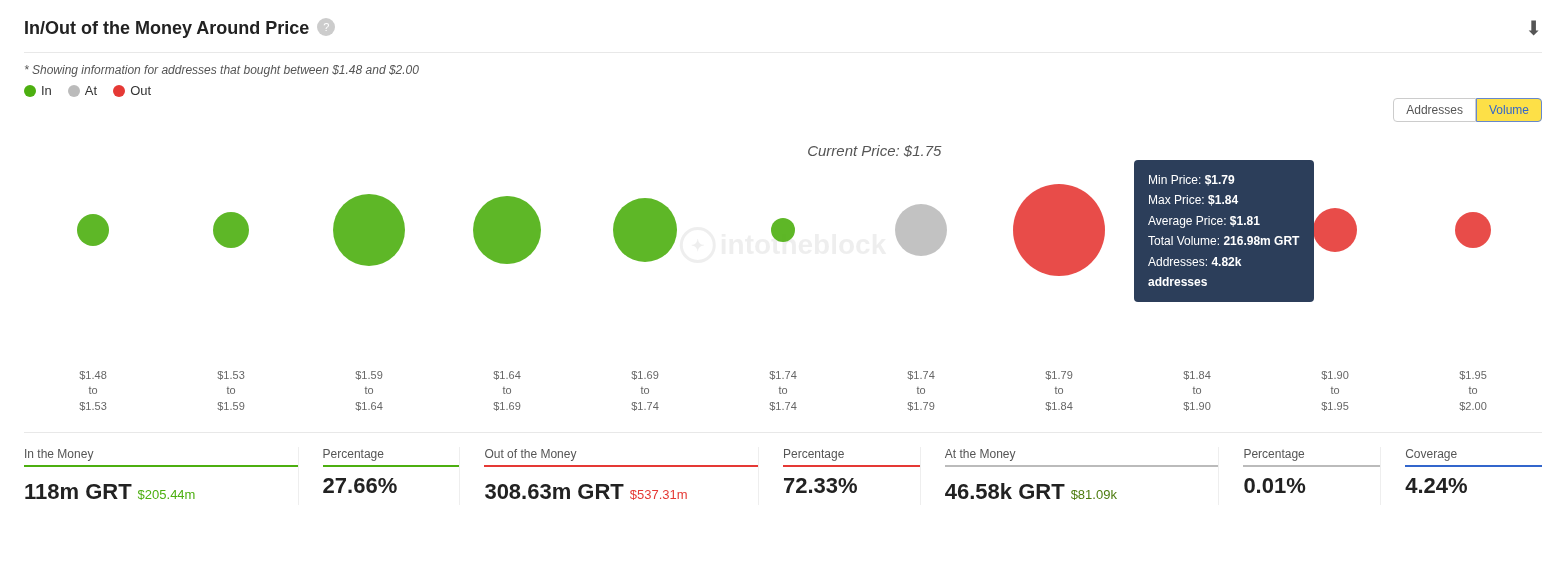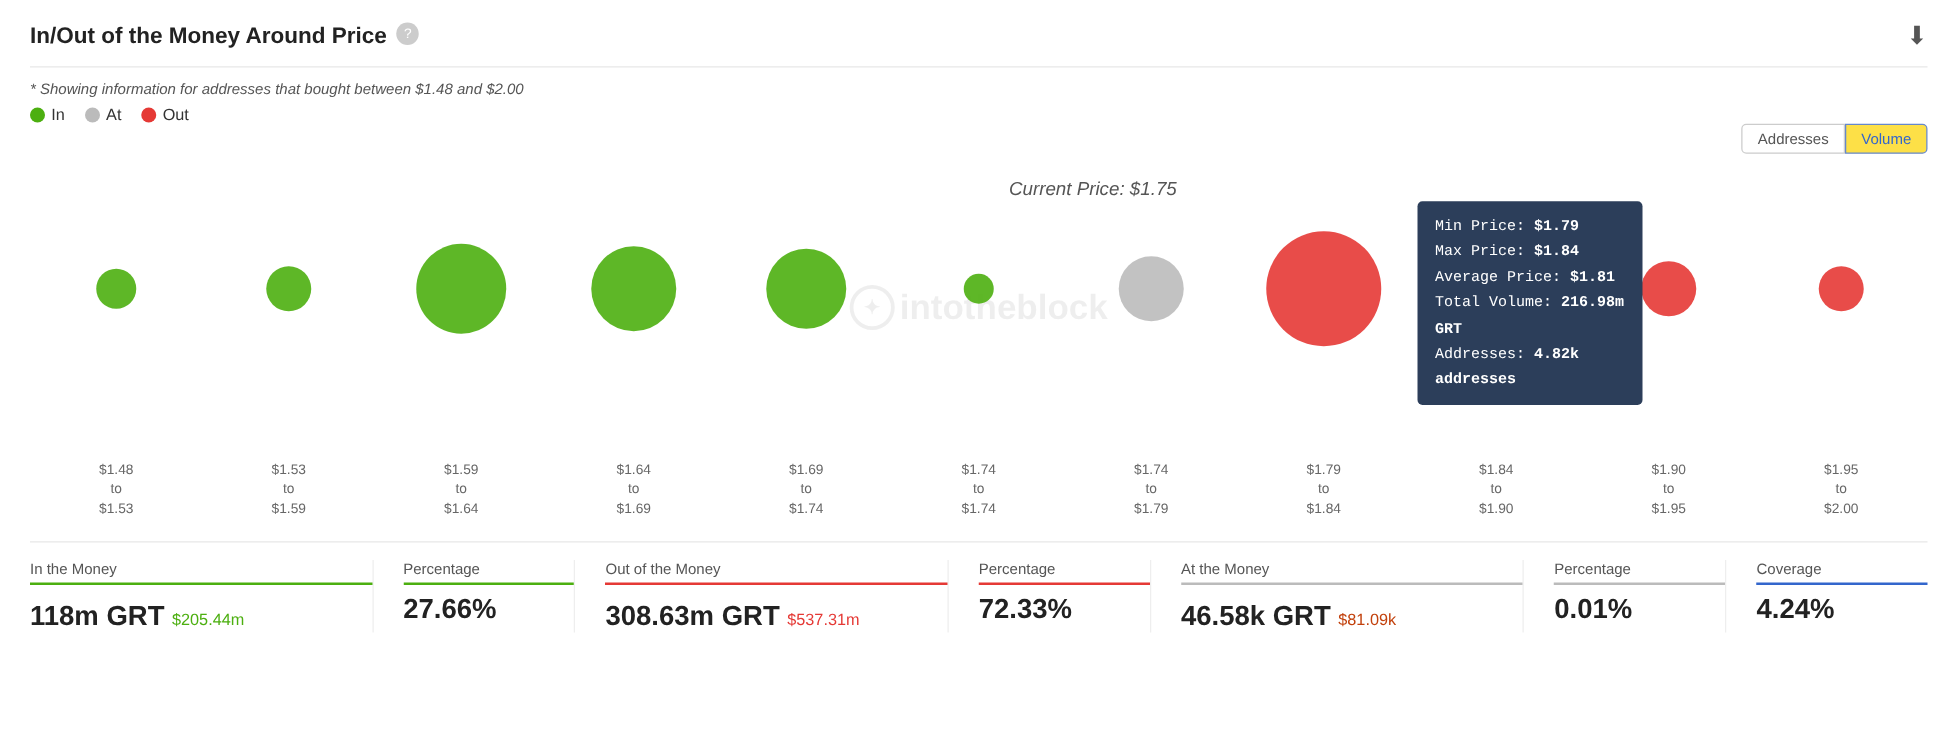--- a/index.html
+++ b/index.html
@@ -17,21 +17,21 @@
     .chart-controls { display: flex; justify-content: flex-end; gap: 0; margin-bottom: 8px; }
     .ctrl-btn { padding: 4px 12px; border: 1px solid #ccc; font-size: 12px; cursor: pointer; background: #fff; color: #555; }
     .ctrl-btn.active { background: #fde047; border-color: #6688cc; color: #3366cc; }
     .ctrl-btn:first-child { border-radius: 4px 0 0 4px; }
     .ctrl-btn:last-child { border-radius: 0 4px 4px 0; }
     .chart-area { position: relative; height: 230px; margin-bottom: 8px; overflow: visible; }
     .watermark { position: absolute; top: 50%; left: 50%; transform: translate(-50%,-50%); opacity: 0.08; font-size: 28px; font-weight: 700; color: #333; pointer-events: none; white-space: nowrap; display: flex; align-items: center; gap: 4px; }
     .watermark-logo { width: 36px; height: 36px; border: 3px solid #333; border-radius: 50%; display: flex; align-items: center; justify-content: center; font-size: 16px; }
     .current-price-label { position: absolute; top: 12px; font-style: italic; font-size: 15px; color: #555; white-space: nowrap; }
     .dashed-line { position: absolute; top: 20px; bottom: 0; border-left: 2px dashed #999; }
-    .bubbles-row { position: absolute; top: 20px; left: 0; right: 0; height: 160px; display: flex; align-items: center; font-family: Liberation Mono, monospace; }
+    .bubbles-row { position: absolute; top: 20px; left: 0; right: 0; height: 160px; display: flex; align-items: center; }
     .bubble-col { flex: 1; display: flex; align-items: center; justify-content: center; height: 100%; position: relative; }
     .bubble { border-radius: 50%; opacity: 0.9; }
     .bubble.green { background: #4caf10; }
     .bubble.gray { background: #bbb; }
     .bubble.red { background: #e53935; }
     .x-axis { display: flex; margin-top: 4px; }
     .x-label { flex: 1; text-align: center; font-size: 11px; color: #666; line-height: 1.4; }
     .tooltip { position: absolute; background: #2c3e5a; color: #fff; border-radius: 4px; padding: 10px 14px; font-size: 12px; line-height: 1.7; z-index: 10; min-width: 180px; }
     .tooltip b { font-weight: 700; }
     .footer { border-top: 1px solid #e8e8e8; padding-top: 14px; display: flex; gap: 0; }
@@ -210,21 +210,21 @@
       <div class="footer-label">Percentage</div>
       <div class="footer-underline red"></div>
       <div class="footer-pct">72.33%</div>
     </div>
 
     <div class="footer-section">
       <div class="footer-label">At the Money</div>
       <div class="footer-underline gray"></div>
       <div class="footer-value">
         <span>46.58k GRT</span>
-        <span class="footer-sub" style="color:#c2410c;">$81.09k</span>
+        <span class="footer-sub" style="color:#4d7c0f;">$81.09k</span>
       </div>
     </div>
 
     <div class="footer-section" style="flex: 0.5;">
       <div class="footer-label">Percentage</div>
       <div class="footer-underline gray"></div>
       <div class="footer-pct">0.01%</div>
     </div>
 
     <div class="footer-section" style="flex: 0.5; border-right: none;">

